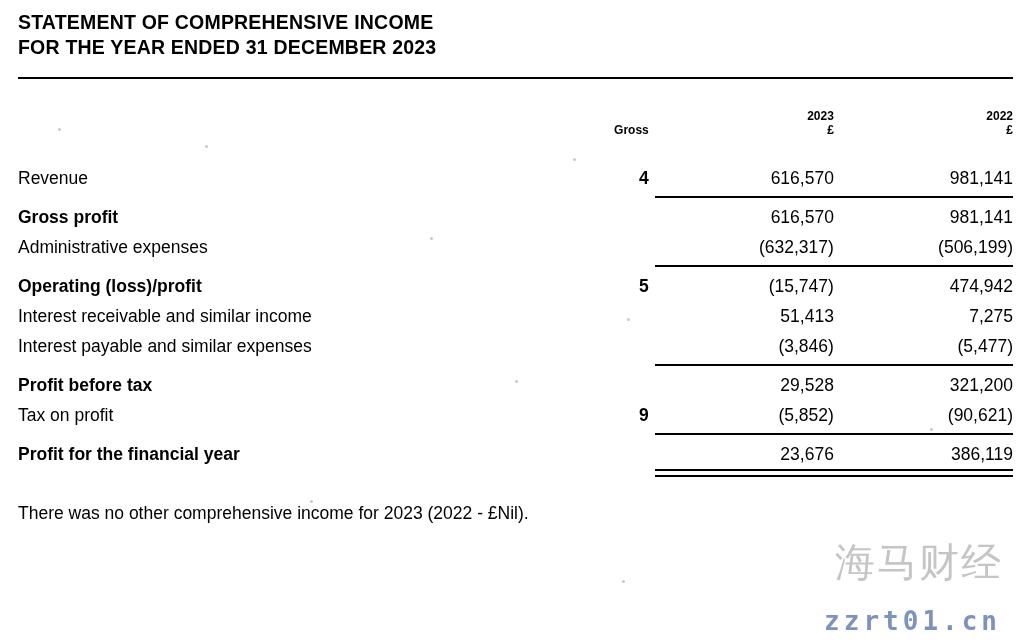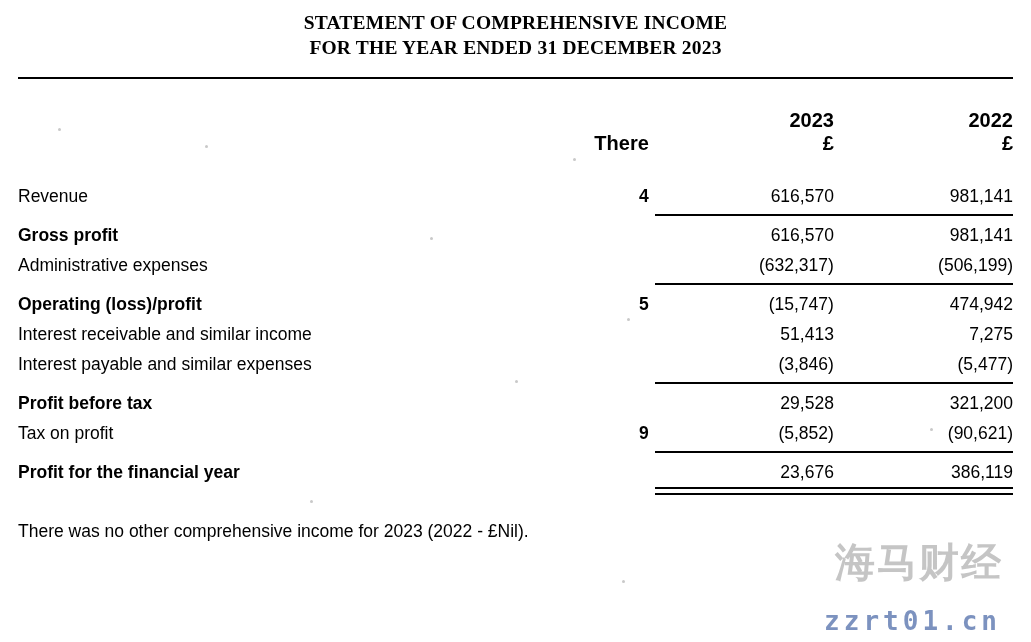--- a/index.html
+++ b/index.html
@@ -16,23 +16,21 @@
     overflow: hidden;
   }
   .page {
     position: relative;
     width: 1031px;
     height: 642px;
     box-sizing: border-box;
     padding: 0 18px;
   }
   .title-block {
-    text-align: center;
     padding-top: 10px;
-    font-family: Liberation Serif, serif;
   }
   .title-line {
     font-size: 19.5px;
     font-weight: bold;
     letter-spacing: 0.2px;
     line-height: 25px;
   }
   .top-rule {
     margin-top: 17px;
     border-top: 2px solid #000;
@@ -49,21 +47,21 @@
     vertical-align: bottom;
     white-space: nowrap;
   }
   .col-label { width: 52%; }
   .col-note  { width: 12%; text-align: right; padding-right: 6px !important; }
   .col-num   { width: 18%; text-align: right; }
   .col-num.second { padding-left: 0; }
 
   .hdr-row td {
     font-weight: bold;
-    font-size: 20px;
+    font-size: 12px;
   }
   .hdr-year {
     text-align: right;
     font-weight: bold;
   }
   .hdr-sym {
     text-align: right;
     font-weight: bold;
   }
   .row-h { height: 30px; }
@@ -96,21 +94,21 @@
   }
   .footnote {
     font-size: 17.5px;
     margin-top: 26px;
   }
   .watermark-text {
     position: absolute;
     right: 28px;
     bottom: 52px;
     font-size: 40px;
-    font-weight: bold;
+    font-weight: normal;
     color: rgba(150,150,150,0.55);
     letter-spacing: 2px;
     pointer-events: none;
     font-family: "DejaVu Sans", sans-serif;
   }
   .watermark-url {
     position: absolute;
     right: 30px;
     bottom: 6px;
     font-size: 26px;
@@ -153,21 +151,21 @@
         </tr>
 
       <tr class="hdr-row">
         <td></td>
         <td></td>
         <td class="hdr-year">2023</td>
         <td class="hdr-year">2022</td>
       </tr>
       <tr class="hdr-row">
         <td></td>
-        <td class="col-note">There</td>
+        <td class="col-note">Gross</td>
         <td class="hdr-sym">£</td>
         <td class="hdr-sym">£</td>
       </tr>
 
       <tr class="row-gap">
           <td colspan="4"></td>
         </tr>
 
       <tr class="row-h">
         <td>Revenue</td>

